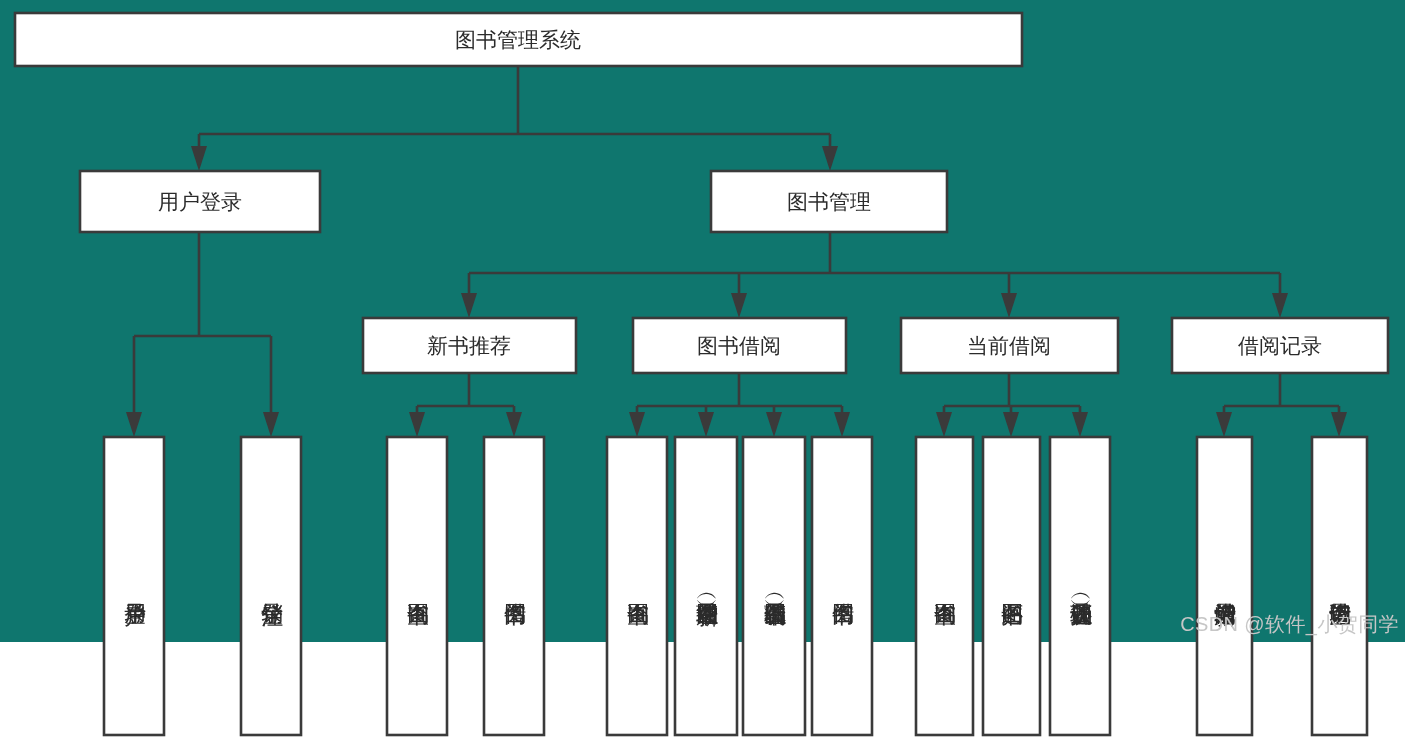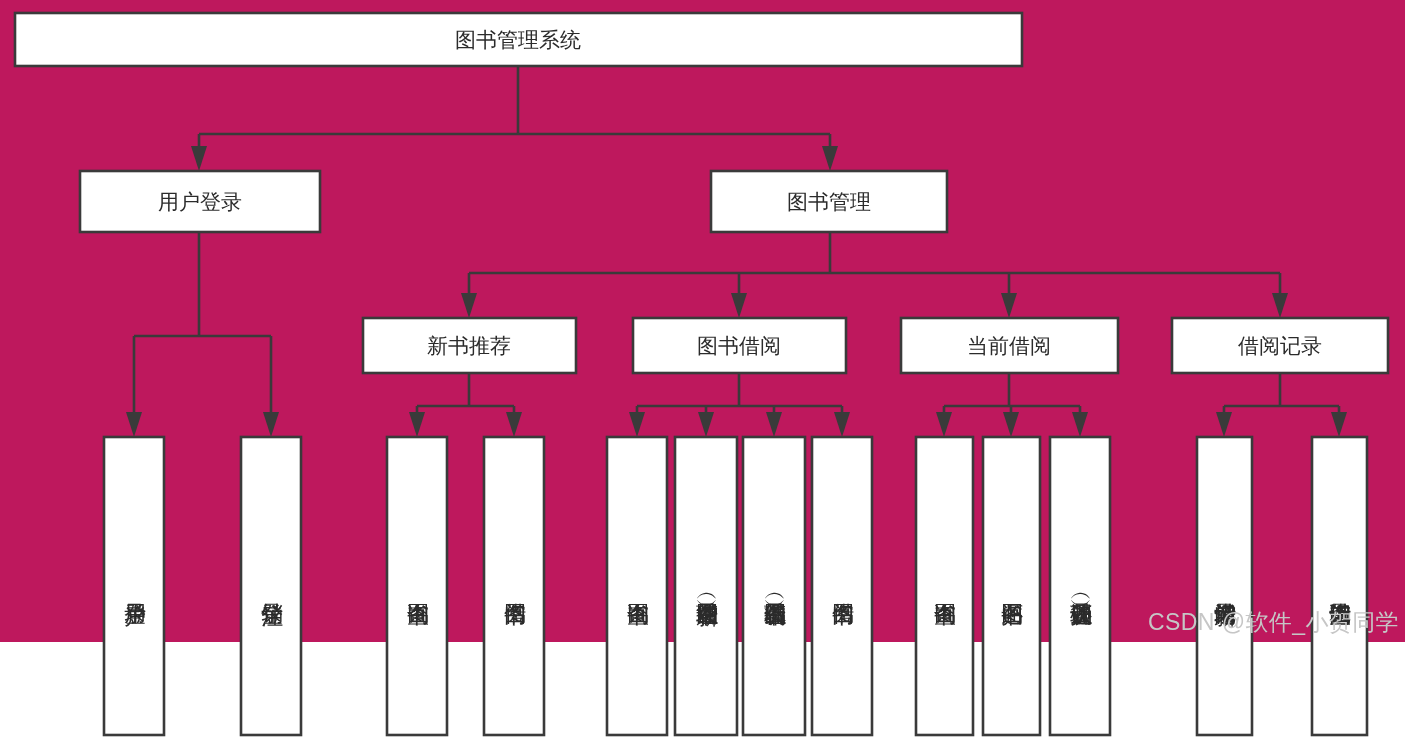--- a/index.html
+++ b/index.html
@@ -10,21 +10,21 @@
   body {
     width: 1405px;
     height: 747px;
     font-family: "Liberation Sans", sans-serif;
     overflow: hidden;
   }
   #diagram-root {
     position: relative;
     width: 1405px;
     height: 642px;
-    background: #be185d;
+    background: #0f766e;
   }
   svg#flowchart {
     display: block;
     width: 1405px;
     height: 747px;
   }
   .node-rect {
     fill: #ffffff;
     stroke: #3a3a3a;
     stroke-width: 2.6;
@@ -51,21 +51,21 @@
   }
   .arrow-head {
     fill: #3a3a3a;
     stroke: none;
   }
   .watermark {
     position: absolute;
     right: 6px;
     bottom: 4px;
     font-family: "Liberation Sans", sans-serif;
-    font-size: 23px;
+    font-size: 20px;
     color: #c6c6c6;
     white-space: nowrap;
     letter-spacing: 0.4px;
   }
 </style>
 </head>
 <body>
 
 <div id="diagram-root">
 

